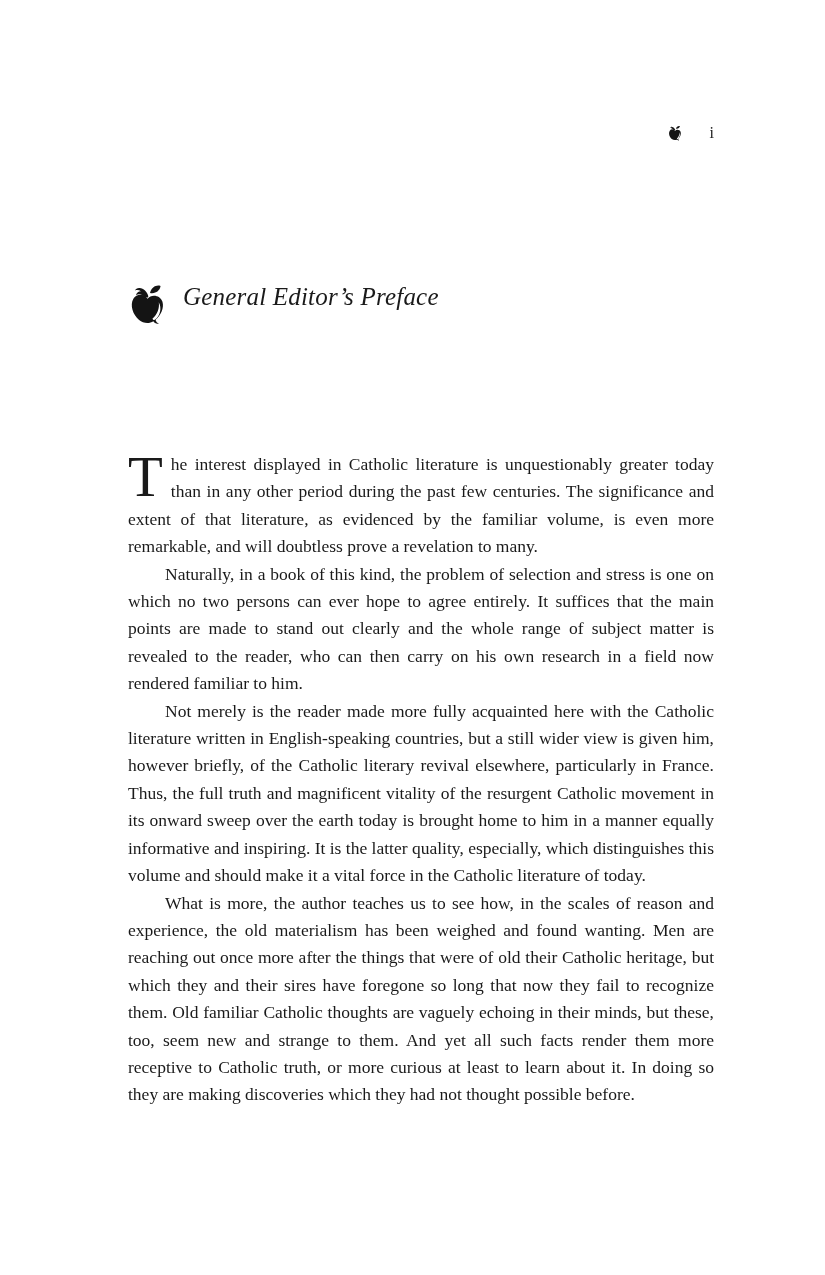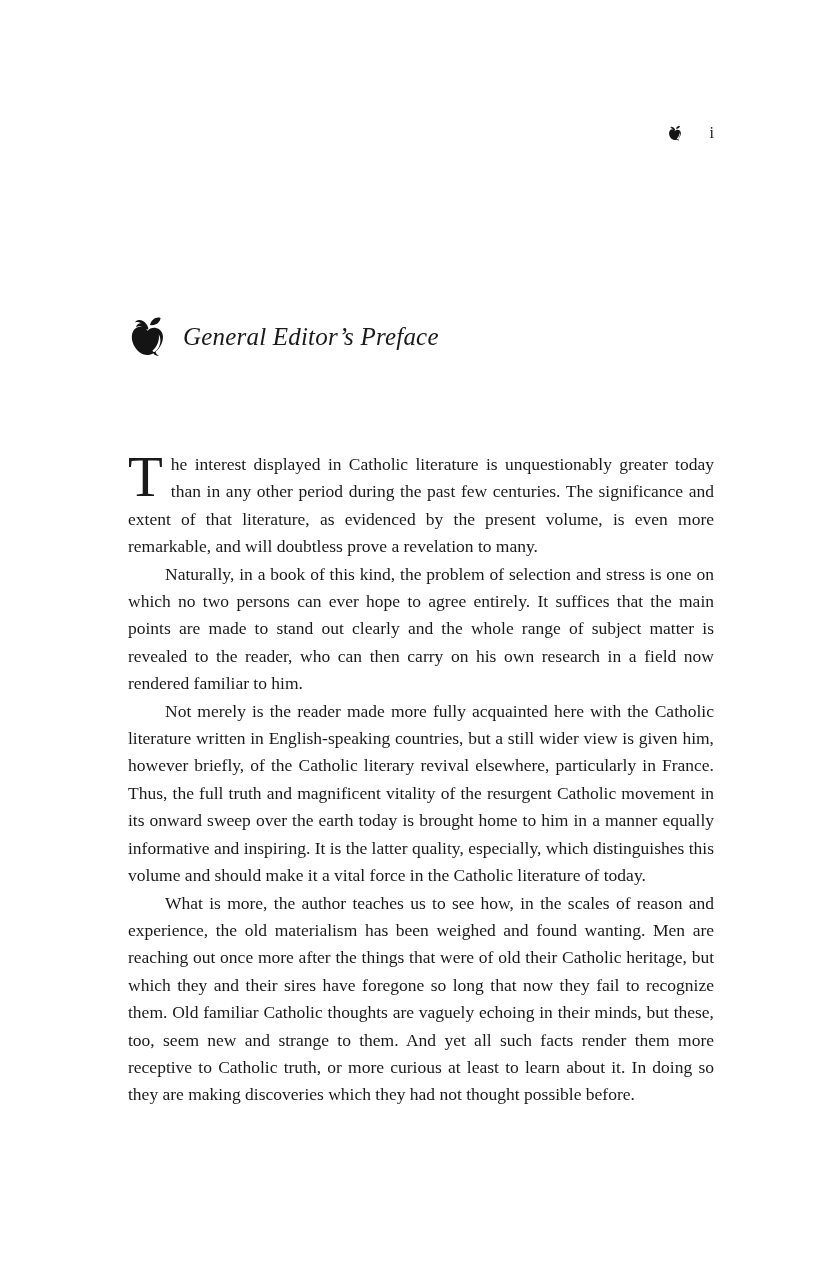--- a/index.html
+++ b/index.html
@@ -32,23 +32,22 @@
     line-height: 18px;
     color: #1a1a1a;
   }
 
   
   .chapter-heading {
     position: absolute;
     top: 283px;
     left: 129px;
     display: flex;
-    align-items: center;
+    align-items: flex-start;
     gap: 17px;
-    margin-top: 32px;
   }
   .heading-ornament { width: 37px; height: 45px; display: block; flex: 0 0 auto; }
   .heading-title {
     font-style: italic;
     font-size: 25px;
     letter-spacing: 0.2px;
     color: #1a1a1a;
     white-space: nowrap;
     padding-bottom: 2px;
   }
@@ -99,18 +98,18 @@
 
 <div class="chapter-heading">
   <svg class="heading-ornament" viewBox="0 0 44 52">
       <use href="#apple-ornament"></use>
     </svg>
   <span class="heading-title">General Editor’s Preface</span>
 </div>
 
 <div class="body-block">
   <p class="para-first">
-    <span class="dropcap">T</span><span>he interest displayed in Catholic literature is unquestionably greater today than in any other period during the past few centuries. The significance and extent of that literature, as evidenced by the present volume, is even more remarkable, and will doubtless prove a revelation to many.</span>
+    <span class="dropcap">T</span><span>he interest displayed in Catholic literature is unquestionably greater today than in any other period during the past few centuries. The significance and extent of that literature, as evidenced by the familiar volume, is even more remarkable, and will doubtless prove a revelation to many.</span>
   </p>
   <p class="para-indent">Naturally, in a book of this kind, the problem of selection and stress is one on which no two persons can ever hope to agree entirely. It suffices that the main points are made to stand out clearly and the whole range of subject matter is revealed to the reader, who can then carry on his own research in a field now rendered familiar to him.</p>
   <p class="para-indent">Not merely is the reader made more fully acquainted here with the Catholic literature written in English-speaking countries, but a still wider view is given him, however briefly, of the Catholic literary revival elsewhere, particularly in France. Thus, the full truth and magnificent vitality of the resurgent Catholic movement in its onward sweep over the earth today is brought home to him in a manner equally informative and inspiring. It is the latter quality, especially, which distinguishes this volume and should make it a vital force in the Catholic literature of today.</p>
   <p class="para-indent">What is more, the author teaches us to see how, in the scales of reason and experience, the old materialism has been weighed and found wanting. Men are reaching out once more after the things that were of old their Catholic heritage, but which they and their sires have foregone so long that now they fail to recognize them. Old familiar Catholic thoughts are vaguely echoing in their minds, but these, too, seem new and strange to them. And yet all such facts render them more receptive to Catholic truth, or more curious at least to learn about it. In doing so they are making discoveries which they had not thought possible before.</p>
 </div>
 
 </body></html>

